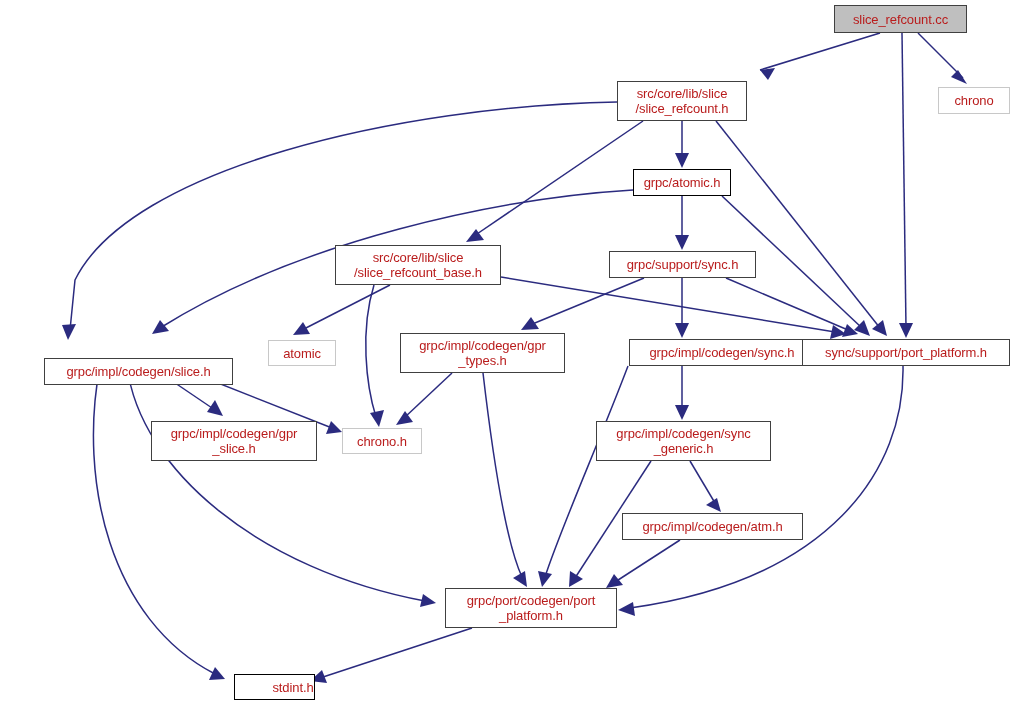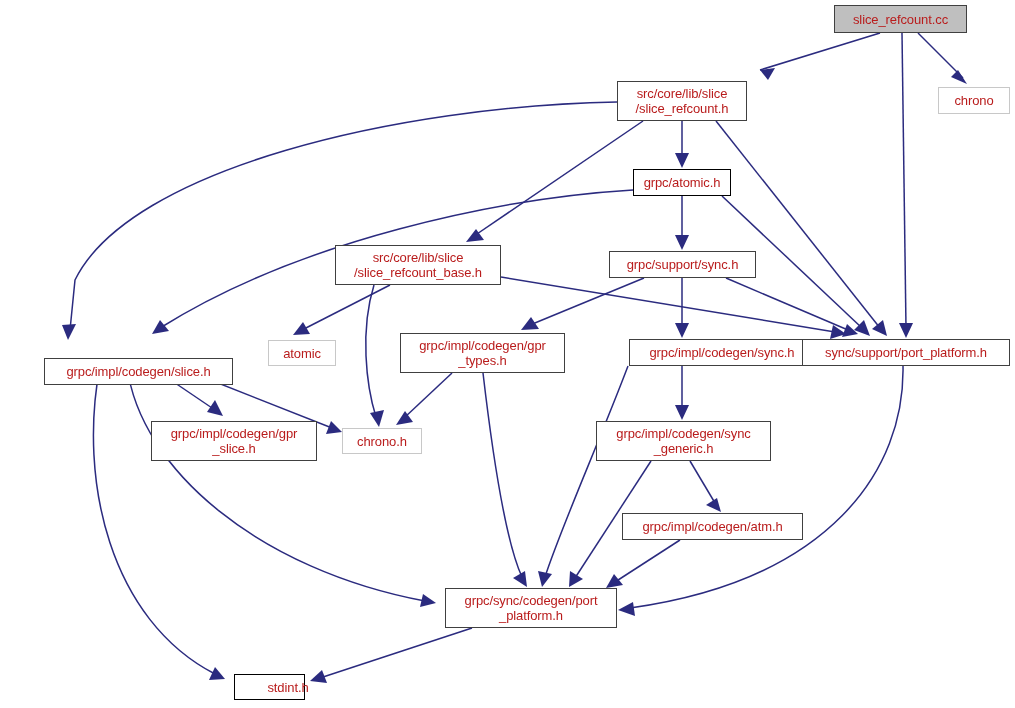--- a/index.html
+++ b/index.html
@@ -242,18 +242,18 @@
   <div class="node-box strong" style="left:151px; top:421px; width:166px; height:40px;">grpc/impl/codegen/gpr
 _slice.h</div>
 
   <div class="node-box thin" style="left:342px; top:428px; width:80px; height:26px;">chrono.h</div>
 
   <div class="node-box strong" style="left:596px; top:421px; width:175px; height:40px;">grpc/impl/codegen/sync
 _generic.h</div>
 
   <div class="node-box strong" style="left:622px; top:513px; width:181px; height:27px;">grpc/impl/codegen/atm.h</div>
 
-  <div class="node-box strong" style="left:445px; top:588px; width:172px; height:40px;">grpc/sync/codegen/port
+  <div class="node-box strong" style="left:445px; top:588px; width:172px; height:40px;">grpc/port/codegen/port
 _platform.h</div>
 
-  <div class="node-box" style="left:234px; top:674px; width:71px; height:26px;padding-left:37px;">stdint.h</div>
+  <div class="node-box" style="left:234px; top:674px; width:81px; height:26px;padding-left:37px;">stdint.h</div>
 
 </div>
 
 </body></html>

